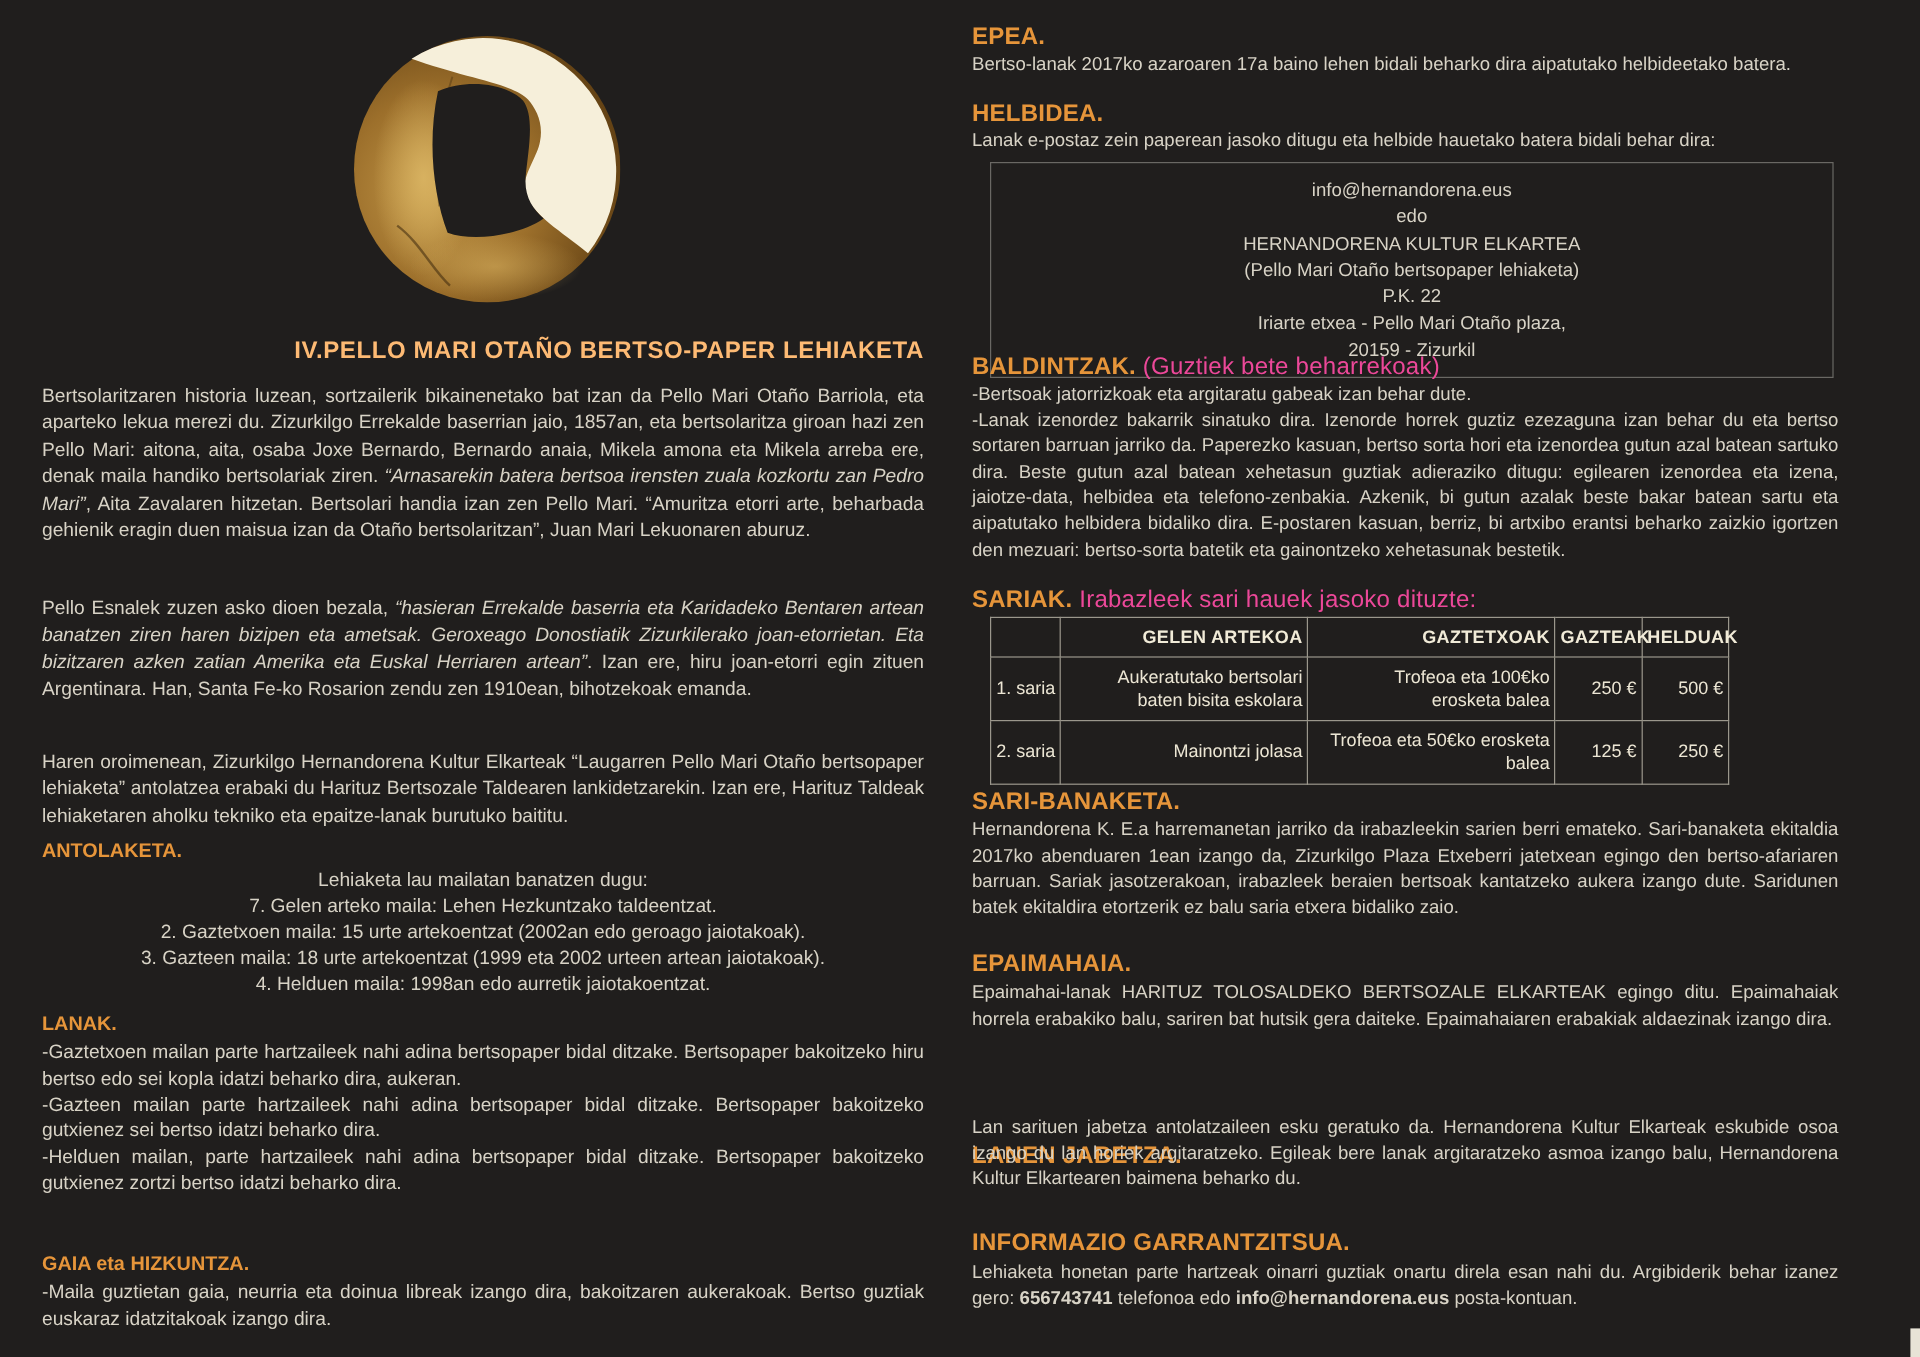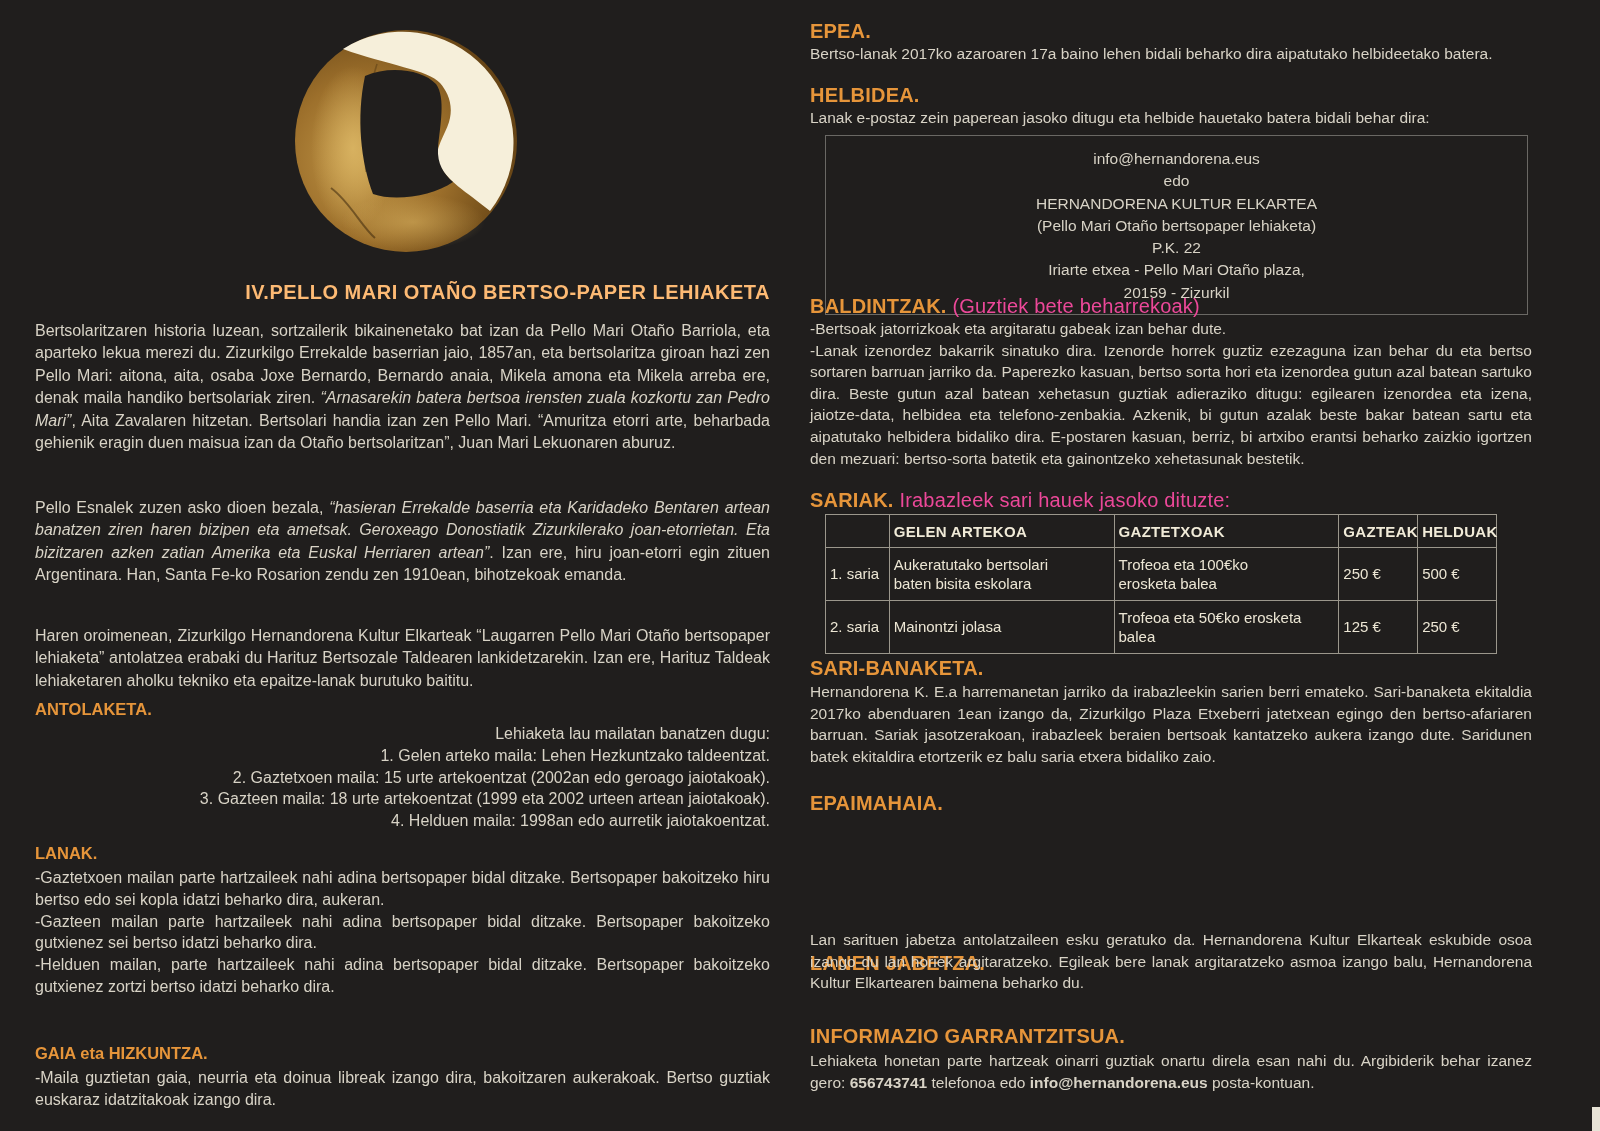--- a/index.html
+++ b/index.html
@@ -12,36 +12,36 @@
   #left-col{position:absolute;left:35px;top:0;width:735px;height:1131px;}
   #right-col{position:absolute;left:810px;top:0;width:722px;height:1131px;}
   
   .logo-wrap{left:260px;top:30px;width:222px;height:222px;}
   
   .main-title{left:0;top:281px;width:735px;text-align:right;color:#fdba74;
               font-weight:700;font-size:20px;letter-spacing:.5px;white-space:nowrap;}
   .lc-body{width:735px;font-size:16px;line-height:22.4px;text-align:justify;}
   .lc-head{color:#e6953a;font-weight:700;font-size:16.5px;}
   .p-intro1{top:320px;} .p-intro2{top:497px;} .p-intro3{top:625px;}
-  .h-antolaketa{top:700px;} .antolaketa-body{top:723px;line-height:21.8px;text-align:right;}
+  .h-antolaketa{top:700px;} .antolaketa-body{top:723px;line-height:21.8px;text-align:center;}
   .h-lanak{top:844px;} .lanak-body{top:867px;line-height:21.8px;}
   .lanak-body p{margin:0;}
   .h-gaia{top:1044px;} .gaia-body{top:1067px;line-height:21.8px;}
   
   .rc-head{color:#e6953a;font-weight:700;font-size:20px;letter-spacing:.2px;}
   .rc-body{width:722px;font-size:15.5px;line-height:21.6px;text-align:justify;}
   .h-suffix{color:#ec4899;font-weight:400;}
   .h-epea{top:20px;} .epea-body{top:43px;}
   .h-helbidea{top:84px;} .helbidea-body{top:107px;}
   .address-box{top:135px;left:15px;width:701px;border:1px solid #6a6864;
                text-align:center;padding:12px 0 10px 0;line-height:22.3px;font-size:15.5px;}
   .h-baldintzak{top:295px;} .baldintzak-body{top:318px;} .baldintzak-body p{margin:0;}
   .h-sariak{top:489px;}
-  .prize-table{top:514px;left:15px;width:672px;border-collapse:collapse;
-               font-size:15px;color:#ece6d4;text-align:left;table-layout:fixed;}
+  .prize-table{top:514px;left:15px;width:616px;border-collapse:collapse;
+               font-size:15px;color:#ece6d4;text-align:right;table-layout:fixed;}
   .prize-table th,.prize-table td{border:1px solid #9b978c;padding:4px 4px;vertical-align:middle;}
   .prize-table th{font-weight:700;color:#f1ebd8;letter-spacing:.3px;height:24px;font-size:15px;}
   .prize-table td{height:44px;line-height:19.5px;}
   .prize-table col:nth-child(1){width:9.5%;}
   .prize-table col:nth-child(2){width:33.5%;}
   .prize-table col:nth-child(3){width:33.5%;}
   .prize-table col:nth-child(4){width:11.75%;}
   .prize-table col:nth-child(5){width:11.75%;}
   .cw{display:inline-block;max-width:190px;}
   .h-saribanaketa{top:657px;} .saribanaketa-body{top:681px;}
@@ -91,21 +91,21 @@
 
     <div class="abs main-title">IV.PELLO MARI OTAÑO BERTSO-PAPER LEHIAKETA</div>
 
     <div class="abs lc-body p-intro1"><span>Bertsolaritzaren historia luzean, sortzailerik bikainenetako bat izan da Pello Mari Otaño Barriola, eta aparteko lekua merezi du. Zizurkilgo Errekalde baserrian jaio, 1857an, eta bertsolaritza giroan hazi zen Pello Mari: aitona, aita, osaba Joxe Bernardo, Bernardo anaia, Mikela amona eta Mikela arreba ere, denak maila handiko bertsolariak ziren. </span><span class="i">“Arnasarekin batera bertsoa irensten zuala kozkortu zan Pedro Mari”</span><span>, Aita Zavalaren hitzetan.  Bertsolari handia izan zen Pello Mari. “Amuritza etorri arte, beharbada gehienik eragin duen maisua izan da Otaño bertsolaritzan”, Juan Mari Lekuonaren aburuz.</span></div>
     <div class="abs lc-body p-intro2"><span>Pello Esnalek zuzen asko dioen bezala, </span><span class="i">“hasieran Errekalde baserria eta Karidadeko Bentaren artean banatzen ziren haren bizipen eta ametsak. Geroxeago Donostiatik Zizurkilerako joan-etorrietan. Eta bizitzaren azken zatian Amerika eta Euskal Herriaren artean”</span><span>. Izan ere, hiru joan-etorri egin zituen Argentinara. Han, Santa Fe-ko Rosarion zendu zen 1910ean, bihotzekoak emanda.</span></div>
     <div class="abs lc-body p-intro3">Haren oroimenean, Zizurkilgo Hernandorena Kultur Elkarteak “Laugarren Pello Mari Otaño bertsopaper lehiaketa” antolatzea erabaki du  Harituz Bertsozale Taldearen lankidetzarekin. Izan ere, Harituz Taldeak lehiaketaren aholku tekniko eta epaitze-lanak burutuko baititu.</div>
 
     <div class="abs lc-head h-antolaketa">ANTOLAKETA.</div>
     <div class="abs lc-body antolaketa-body">
       <div>Lehiaketa lau mailatan banatzen dugu:</div>
-      <div>1. Gelen arteko maila: Lehen Hezkuntzako taldeentzat.</div>
+      <div>7. Gelen arteko maila: Lehen Hezkuntzako taldeentzat.</div>
       <div>2. Gaztetxoen maila: 15 urte artekoentzat (2002an edo geroago jaiotakoak).</div>
       <div>3. Gazteen maila: 18 urte artekoentzat (1999 eta 2002 urteen artean jaiotakoak).</div>
       <div>4. Helduen maila: 1998an edo aurretik jaiotakoentzat.</div>
     </div>
 
     <div class="abs lc-head h-lanak">LANAK.</div>
     <div class="abs lc-body lanak-body">
       <p>-Gaztetxoen mailan parte hartzaileek nahi adina bertsopaper bidal ditzake. Bertsopaper bakoitzeko hiru bertso edo sei kopla idatzi beharko dira, aukeran.</p>
       <p>-Gazteen mailan parte hartzaileek nahi adina bertsopaper bidal ditzake. Bertsopaper bakoitzeko gutxienez sei bertso idatzi beharko dira.</p>
       <p>-Helduen mailan, parte hartzaileek nahi adina bertsopaper bidal ditzake. Bertsopaper bakoitzeko gutxienez zortzi bertso idatzi beharko dira.</p>
@@ -177,20 +177,21 @@
           <td>125 €</td>
           <td>250 €</td>
         </tr>
       </tbody>
     </table>
 
     <div class="abs rc-head h-saribanaketa">SARI-BANAKETA.</div>
     <div class="abs rc-body saribanaketa-body">Hernandorena K. E.a harremanetan jarriko da irabazleekin sarien berri emateko. Sari-banaketa ekitaldia 2017ko abenduaren 1ean izango da, Zizurkilgo Plaza Etxeberri jatetxean egingo den bertso-afariaren barruan. Sariak jasotzerakoan, irabazleek beraien bertsoak kantatzeko aukera izango dute. Saridunen batek ekitaldira etortzerik ez balu saria etxera bidaliko zaio.</div>
 
     <div class="abs rc-head h-epaimahaia">EPAIMAHAIA.</div>
+    <div class="abs rc-body epaimahaia-body">Epaimahai-lanak  HARITUZ TOLOSALDEKO BERTSOZALE ELKARTEAK egingo ditu. Epaimahaiak horrela erabakiko balu, sariren bat hutsik gera daiteke. Epaimahaiaren erabakiak aldaezinak izango dira.</div>
 
     <div class="abs rc-head h-lanen">LANEN JABETZA.</div>
     <div class="abs rc-body lanen-body">Lan sarituen jabetza antolatzaileen esku geratuko da. Hernandorena Kultur Elkarteak eskubide osoa izango du lan horiek argitaratzeko. Egileak bere lanak argitaratzeko asmoa izango balu, Hernandorena Kultur Elkartearen baimena beharko du.</div>
 
     <div class="abs rc-head h-informazio">INFORMAZIO GARRANTZITSUA.</div>
     <div class="abs rc-body informazio-body"><span>Lehiaketa honetan parte hartzeak oinarri guztiak onartu direla esan nahi du. Argibiderik behar izanez gero: </span><span class="b">656743741</span><span> telefonoa edo </span><span class="b">info@hernandorena.eus</span><span> posta-kontuan.</span></div>
   </div>
 
   <div class="abs corner-sliver"></div>
 </div>

